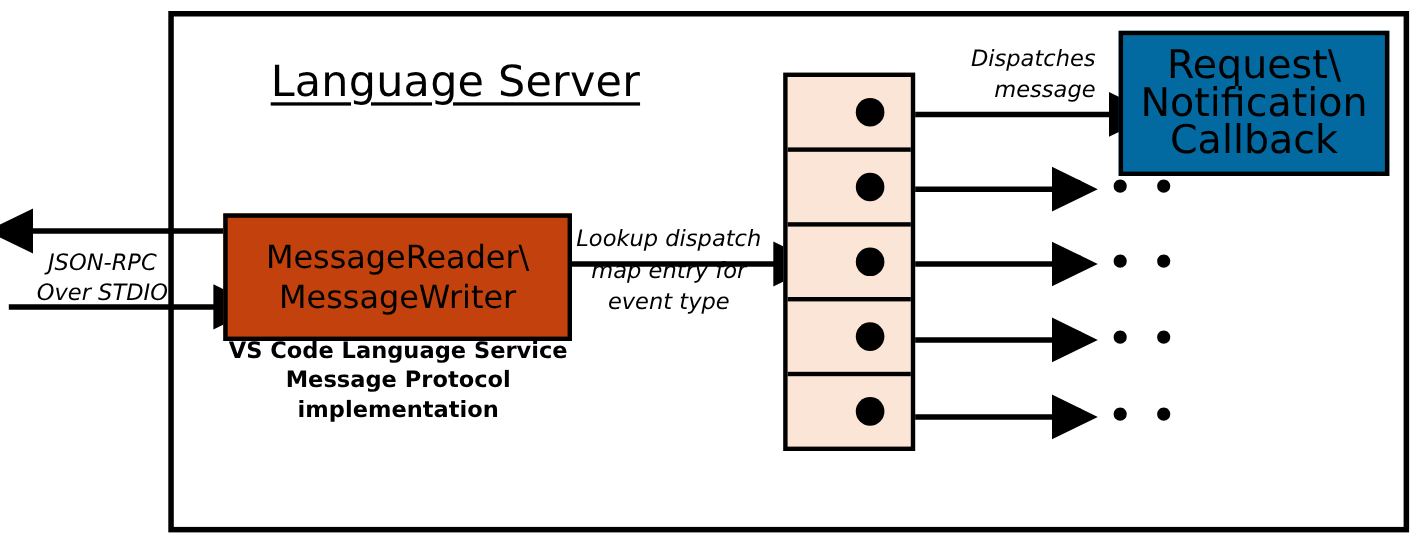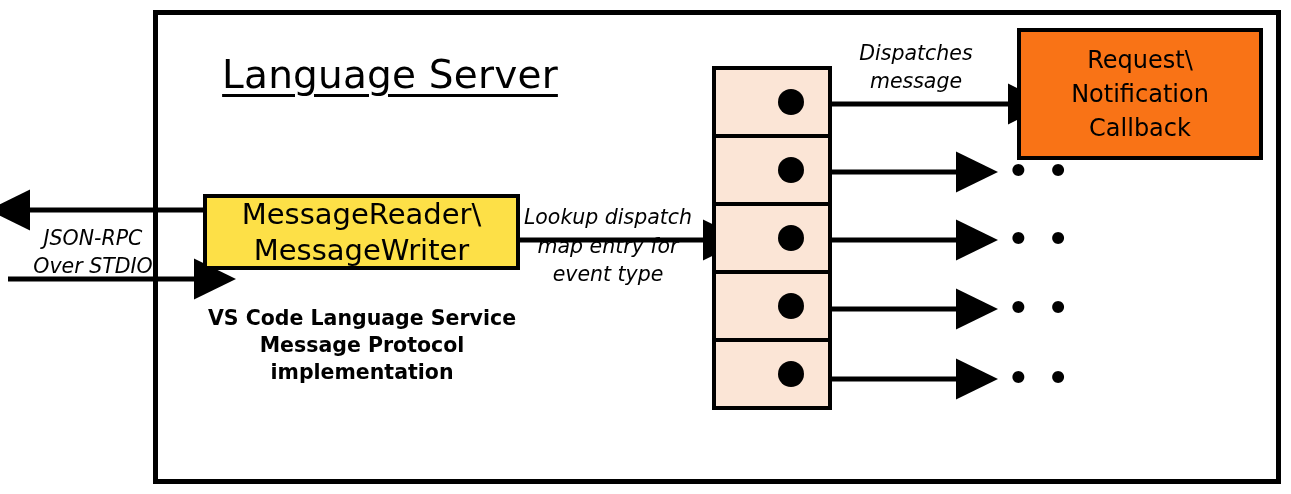--- a/index.html
+++ b/index.html
@@ -24,21 +24,21 @@
     top: 10px;
     width: 1128px;
     height: 474px;
     border: 5px solid #000000;
     box-sizing: border-box;
     background: transparent;
   }
 
   .server-title {
     position: absolute;
-    left: 220px;
+    left: 244px;
     top: 52px;
     width: 340px;
     text-align: center;
     font-size: 39px;
     line-height: 46px;
     letter-spacing: .2px;
     text-decoration: underline;
     text-underline-offset: 6px;
     text-decoration-thickness: 3px;
     white-space: nowrap;
@@ -52,33 +52,33 @@
     display: flex;
     align-items: center;
     justify-content: center;
     text-align: center;
   }
 
   .msg-box {
     left: 203px;
     top: 194px;
     width: 317px;
-    height: 76px;
-    background: #fde047;
+    height: 116px;
+    background: #c2410c;
     font-size: 29px;
     line-height: 36px;
   }
 
   .callback-box {
     left: 1017px;
     top: 28px;
     width: 246px;
     height: 132px;
-    background: #f97316;
-    font-size: 24px;
+    background: #0369a1;
+    font-size: 36px;
     line-height: 34px;
   }
 
   
   .caption {
     position: absolute;
     text-align: center;
     font-size: 20.5px;
     line-height: 27px;
   }
@@ -257,21 +257,21 @@
   </div>
 
 
   <div class="edge-label lbl-jsonrpc" style="white-space:pre-line;">JSON-RPC
 Over STDIO</div>
 
   <div class="edge-label lbl-lookup" style="white-space:pre-line;">Lookup dispatch
 map entry for
 event type</div>
 
-  <div class="edge-label lbl-dispatches" style="white-space:pre-line;">Dispatches
+  <div class="edge-label lbl-dispatches" style="white-space:pre-line;text-align:right;">Dispatches
 message</div>
 
   <div class="ellipsis" style="left:968px; top:166px;">• • •</div>
   <div class="ellipsis" style="left:968px; top:234px;">• • •</div>
   <div class="ellipsis" style="left:968px; top:303px;">• • •</div>
   <div class="ellipsis" style="left:968px; top:373px;">• • •</div>
 
 </div>
 
 </body></html>

